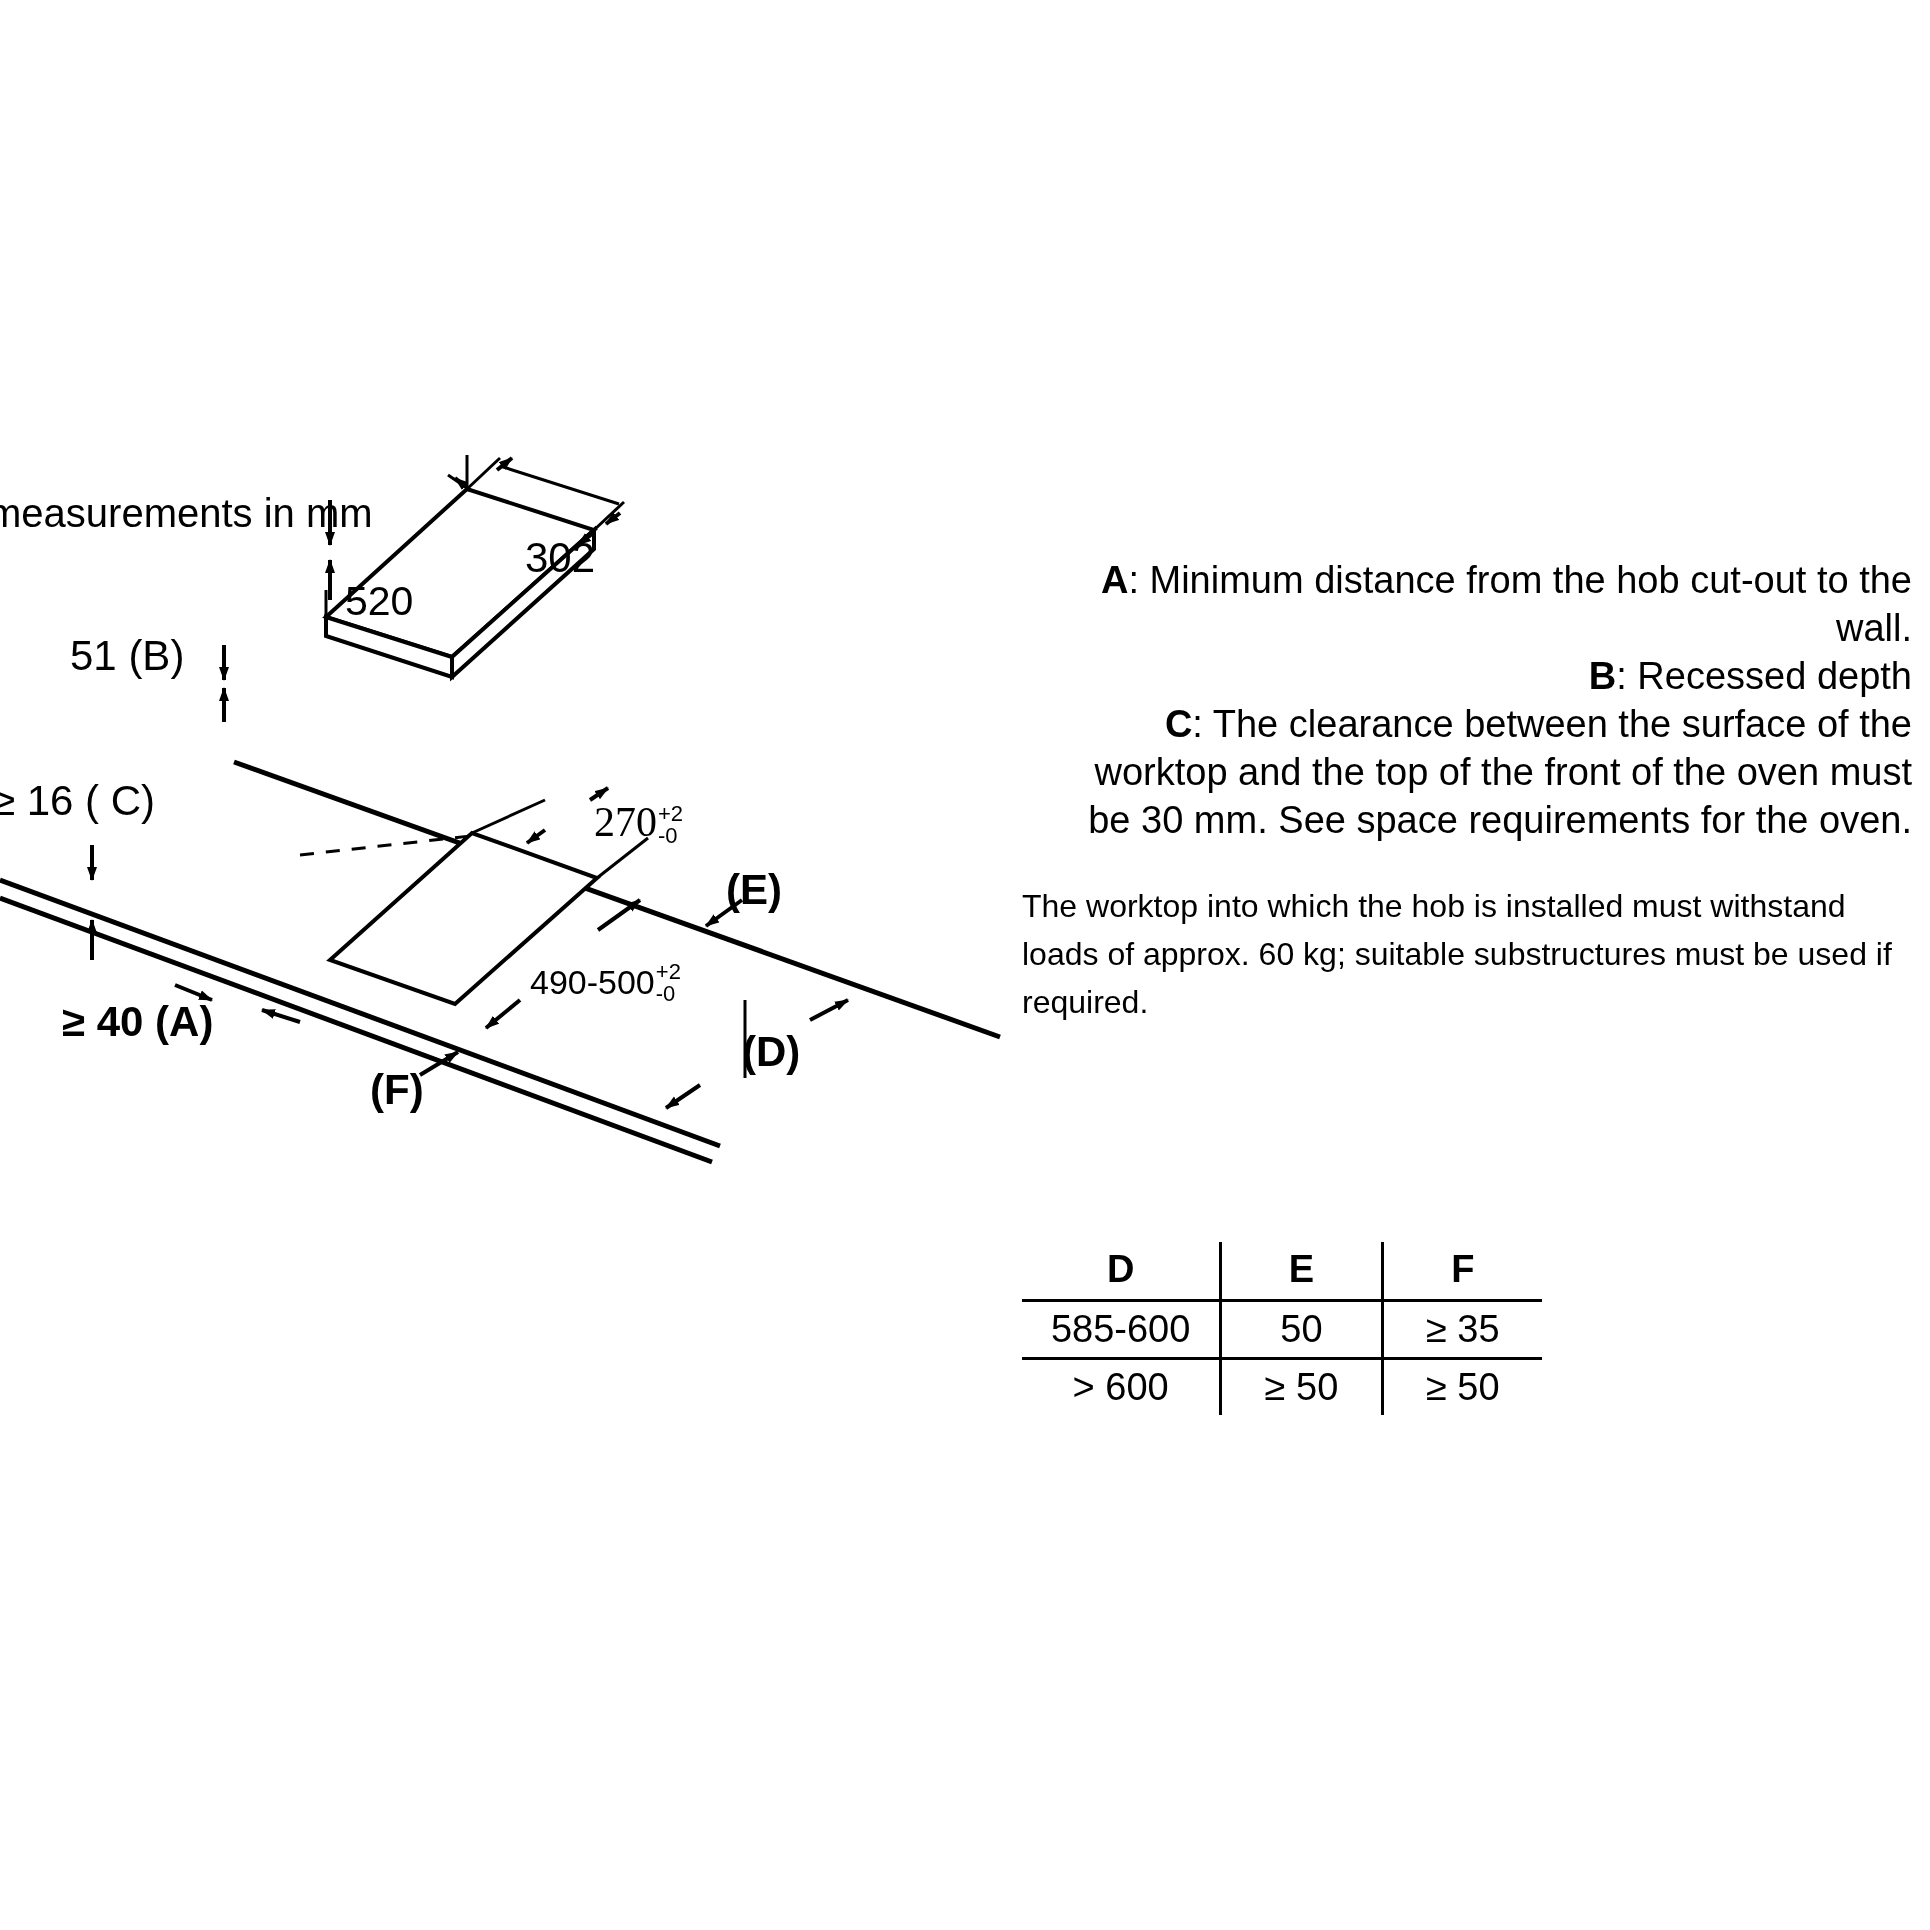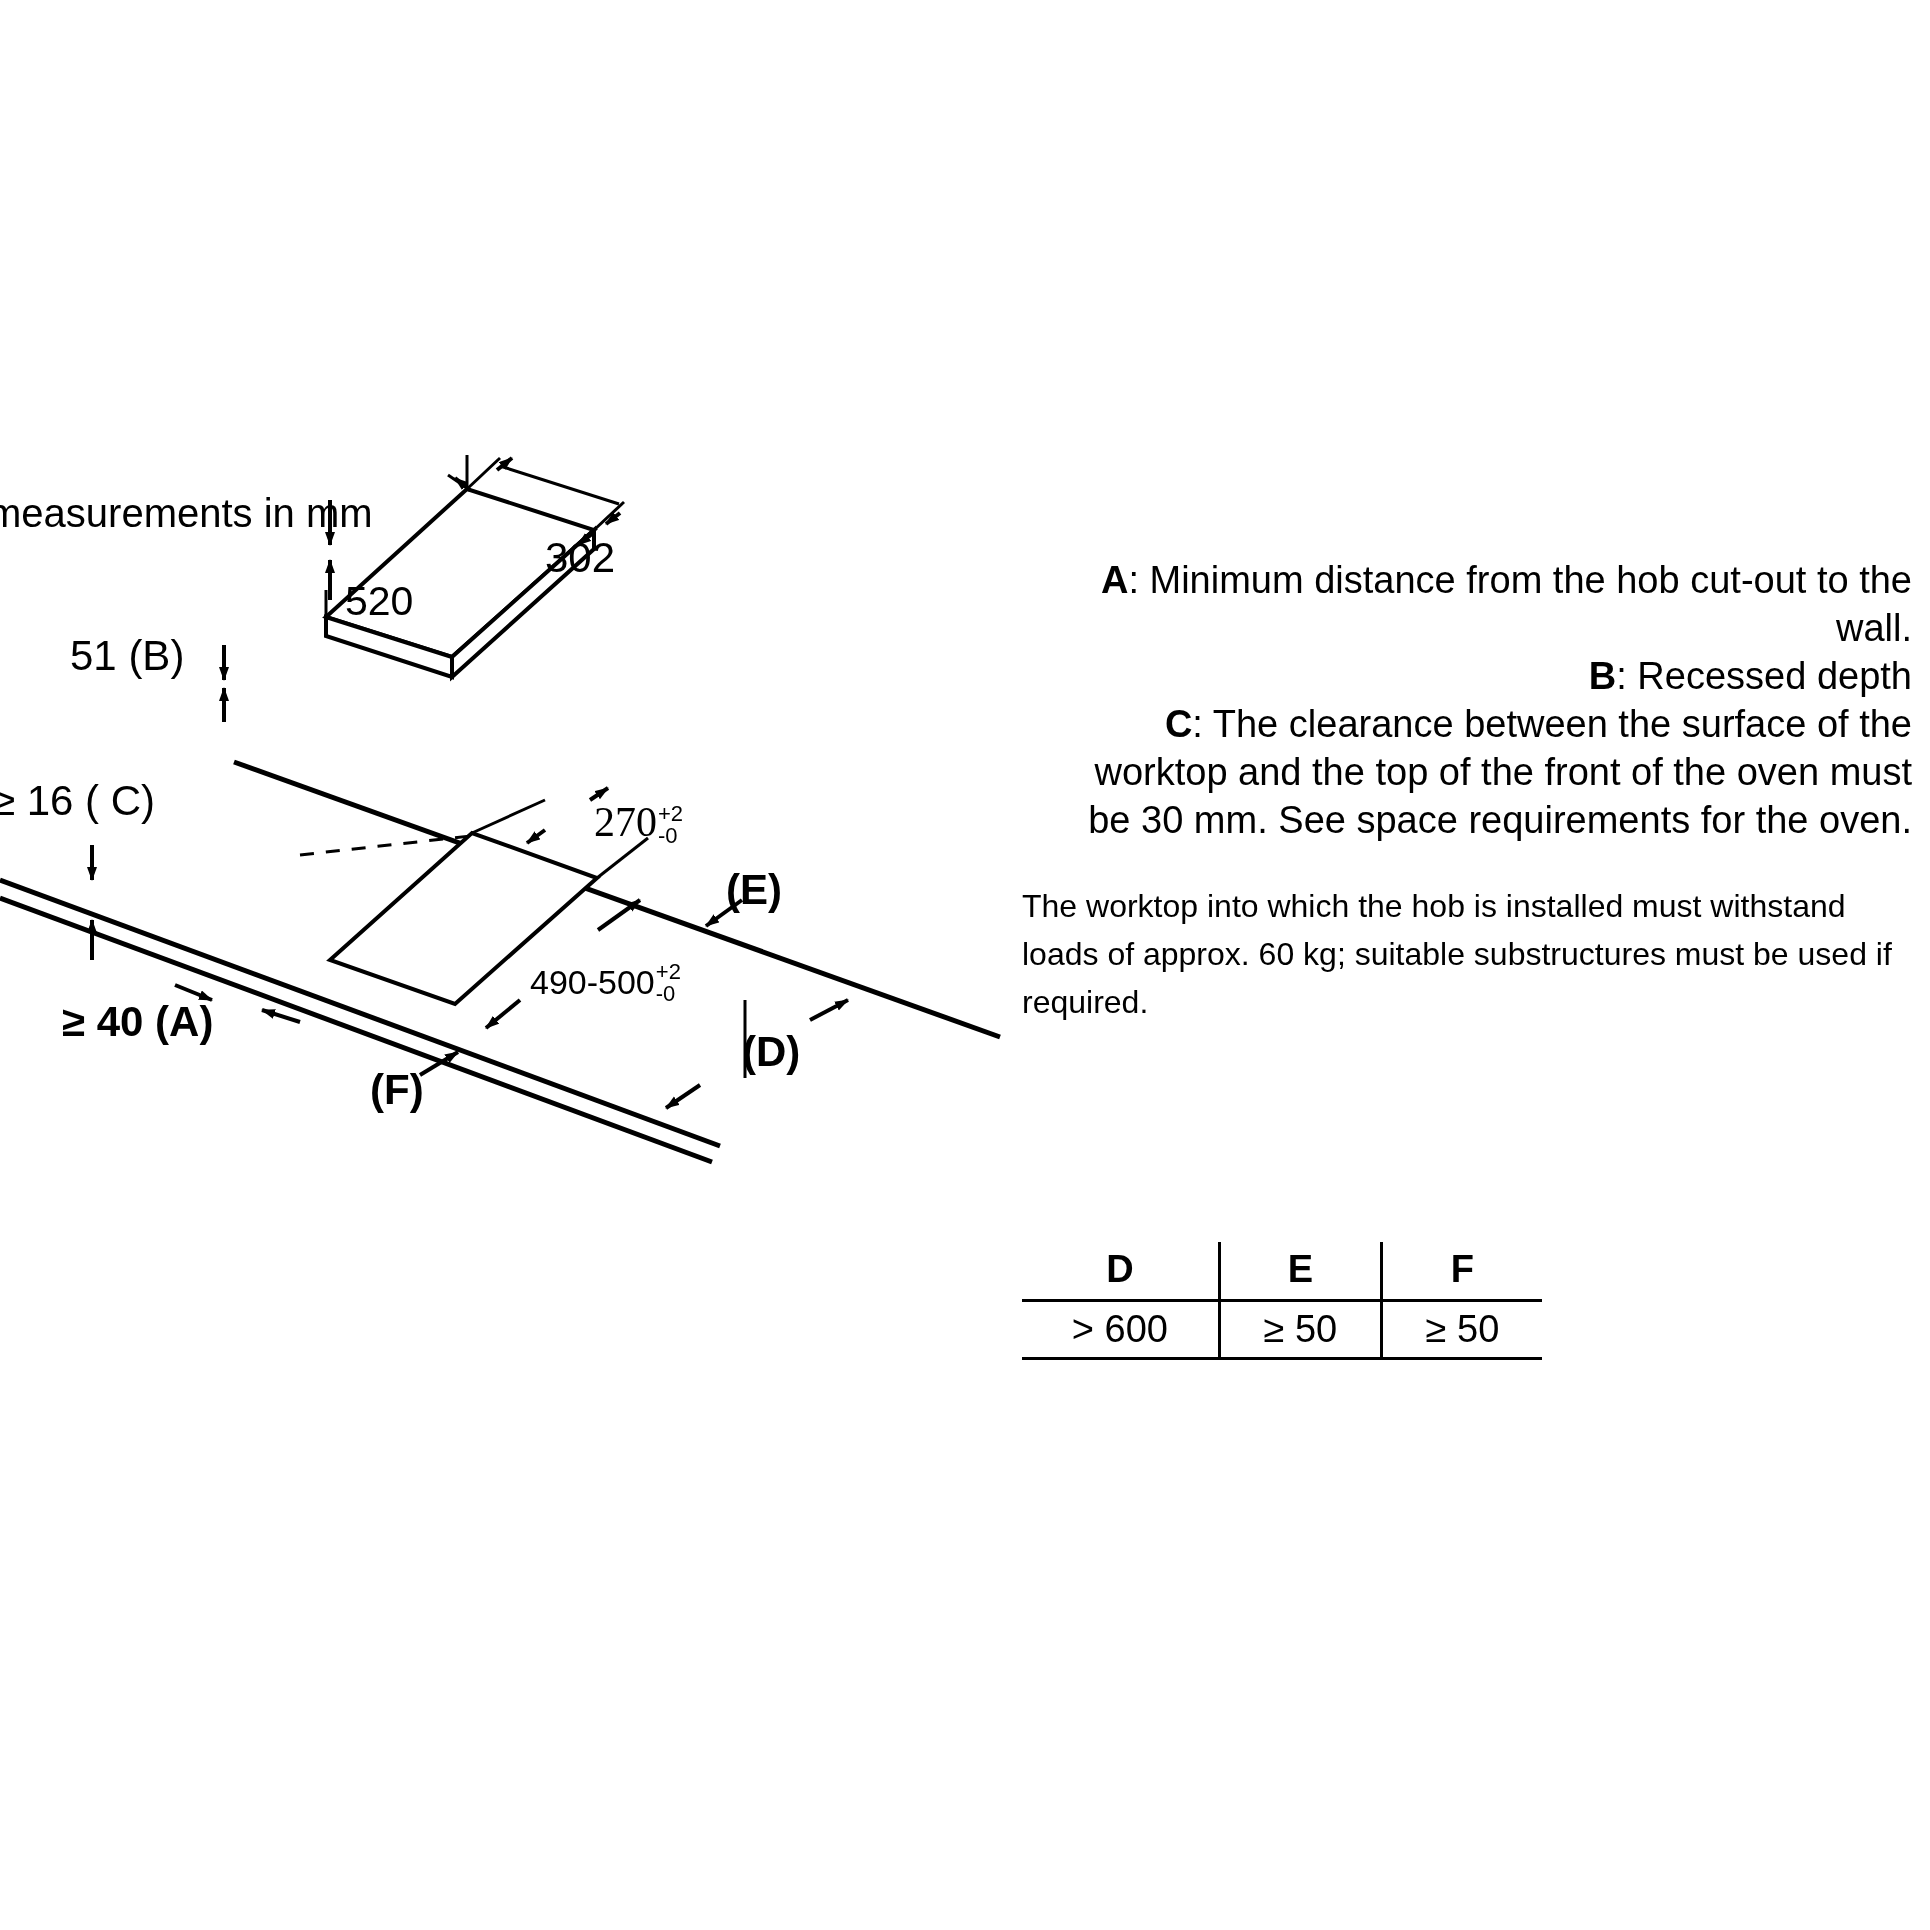--- a/index.html
+++ b/index.html
@@ -177,21 +177,21 @@
         <line x1="810" y1="1020" x2="848" y2="1000" marker-end="url(#arrEnd)"></line>
         <line x1="700" y1="1085" x2="666" y2="1108" marker-end="url(#arrEnd)"></line>
         <line x1="745" y1="1000" x2="745" y2="1078" stroke-width="3"></line>
 
         <line x1="420" y1="1075" x2="458" y2="1052" marker-end="url(#arrEnd)"></line>
       </g>
     </svg>
 
     <div class="lbl" style="left:-12px; top:492px; font-size:40px;">measurements in mm</div>
 
-    <div class="lbl" style="left:525px; top:536px; font-size:42px;margin-left:20px;">302</div>
+    <div class="lbl" style="left:525px; top:536px; font-size:42px;">302</div>
 
     <div class="lbl" style="left:345px; top:580px; font-size:41px;">520</div>
 
     <div class="lbl" style="left:70px; top:634px; font-size:42px;">51 (B)</div>
 
     <div class="lbl" style="left:-8px; top:779px; font-size:42px;">≥ 16 ( C)</div>
 
     <div class="lbl" style="left:62px; top:1000px; font-size:42px;font-weight:bold;">≥ 40 (A)</div>
 
     <div class="lbl" style="left:594px; top:800px;">
@@ -227,20 +227,25 @@
     <table class="dims">
       <thead>
         <tr>
           <th>D</th>
           <th>E</th>
           <th>F</th>
         </tr>
       </thead>
       <tbody>
         <tr>
+          <td>585-600</td>
+          <td>50</td>
+          <td>≥ 35</td>
+        </tr>
+        <tr>
           <td>&gt; 600</td>
           <td>≥ 50</td>
           <td>≥ 50</td>
         </tr>
       </tbody>
     </table>
   </div>
 
 </div>
 

